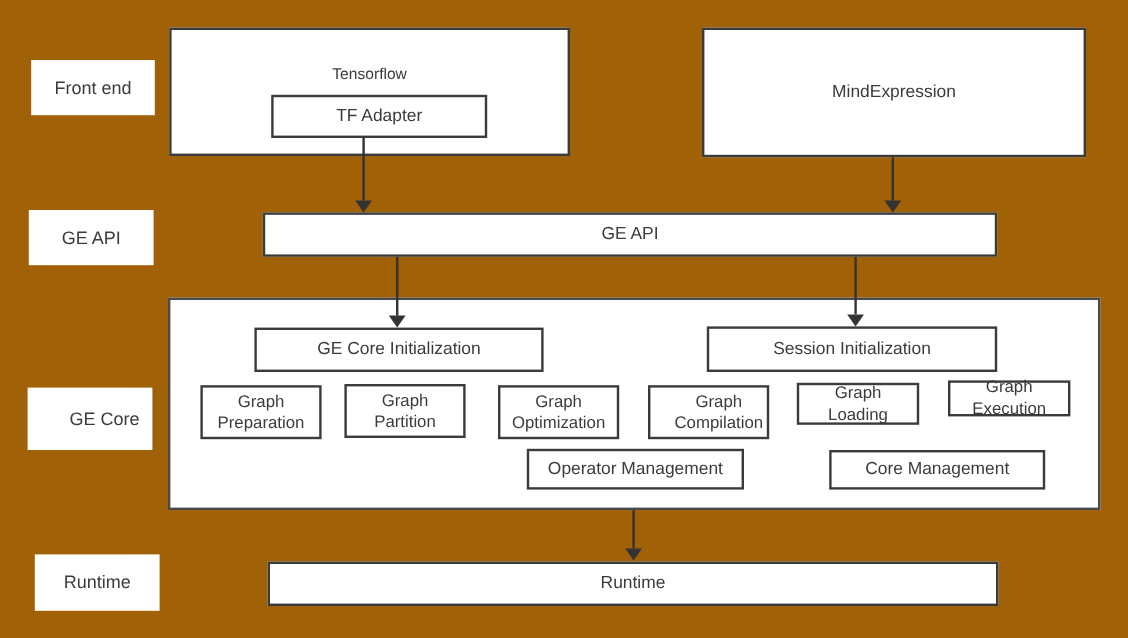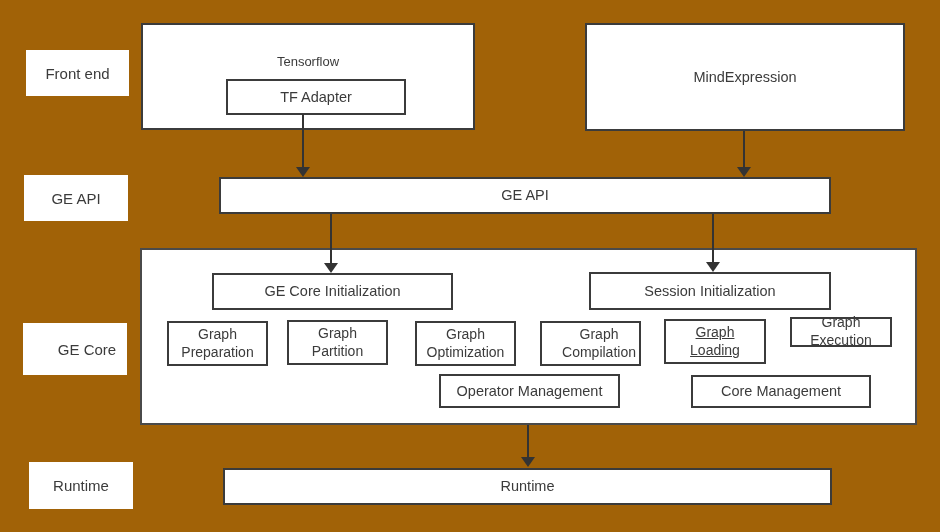--- a/index.html
+++ b/index.html
@@ -89,21 +89,21 @@
 
   <div class="container-box" style="left:140px; top:248px; width:777px; height:177px;"></div>
 
   <div class="box" style="left:212px; top:273px; width:241px; height:37px;">GE Core Initialization</div>
   <div class="box" style="left:589px; top:272px; width:242px; height:38px;">Session Initialization</div>
 
   <div class="box stage" style="left:167px; top:321px; width:101px; height:45px;">Graph Preparation</div>
   <div class="box stage" style="left:287px; top:320px; width:101px; height:45px;">Graph Partition</div>
   <div class="box stage" style="left:415px; top:321px; width:101px; height:45px;">Graph Optimization</div>
   <div class="box stage" style="left:540px; top:321px; width:101px; height:45px;padding-left:23px;">Graph Compilation</div>
-  <div class="box stage" style="left:664px; top:319px; width:102px; height:45px;text-decoration:underline;">Graph Loading</div>
+  <div class="box stage" style="left:664px; top:319px; width:102px; height:35px;">Graph Loading</div>
   <div class="box stage" style="left:790px; top:317px; width:102px; height:30px;">Graph Execution</div>
 
   <div class="box" style="left:439px; top:374px; width:181px; height:34px;">Operator Management</div>
   <div class="box" style="left:691px; top:375px; width:180px; height:33px;">Core Management</div>
 
   <div class="box" style="left:223px; top:468px; width:609px; height:37px;">Runtime</div>
 
   <div class="arrow" style="left:296px; top:114px; height:63px;">
     <div class="arrow-line"></div>
     <div class="arrow-head"></div>

